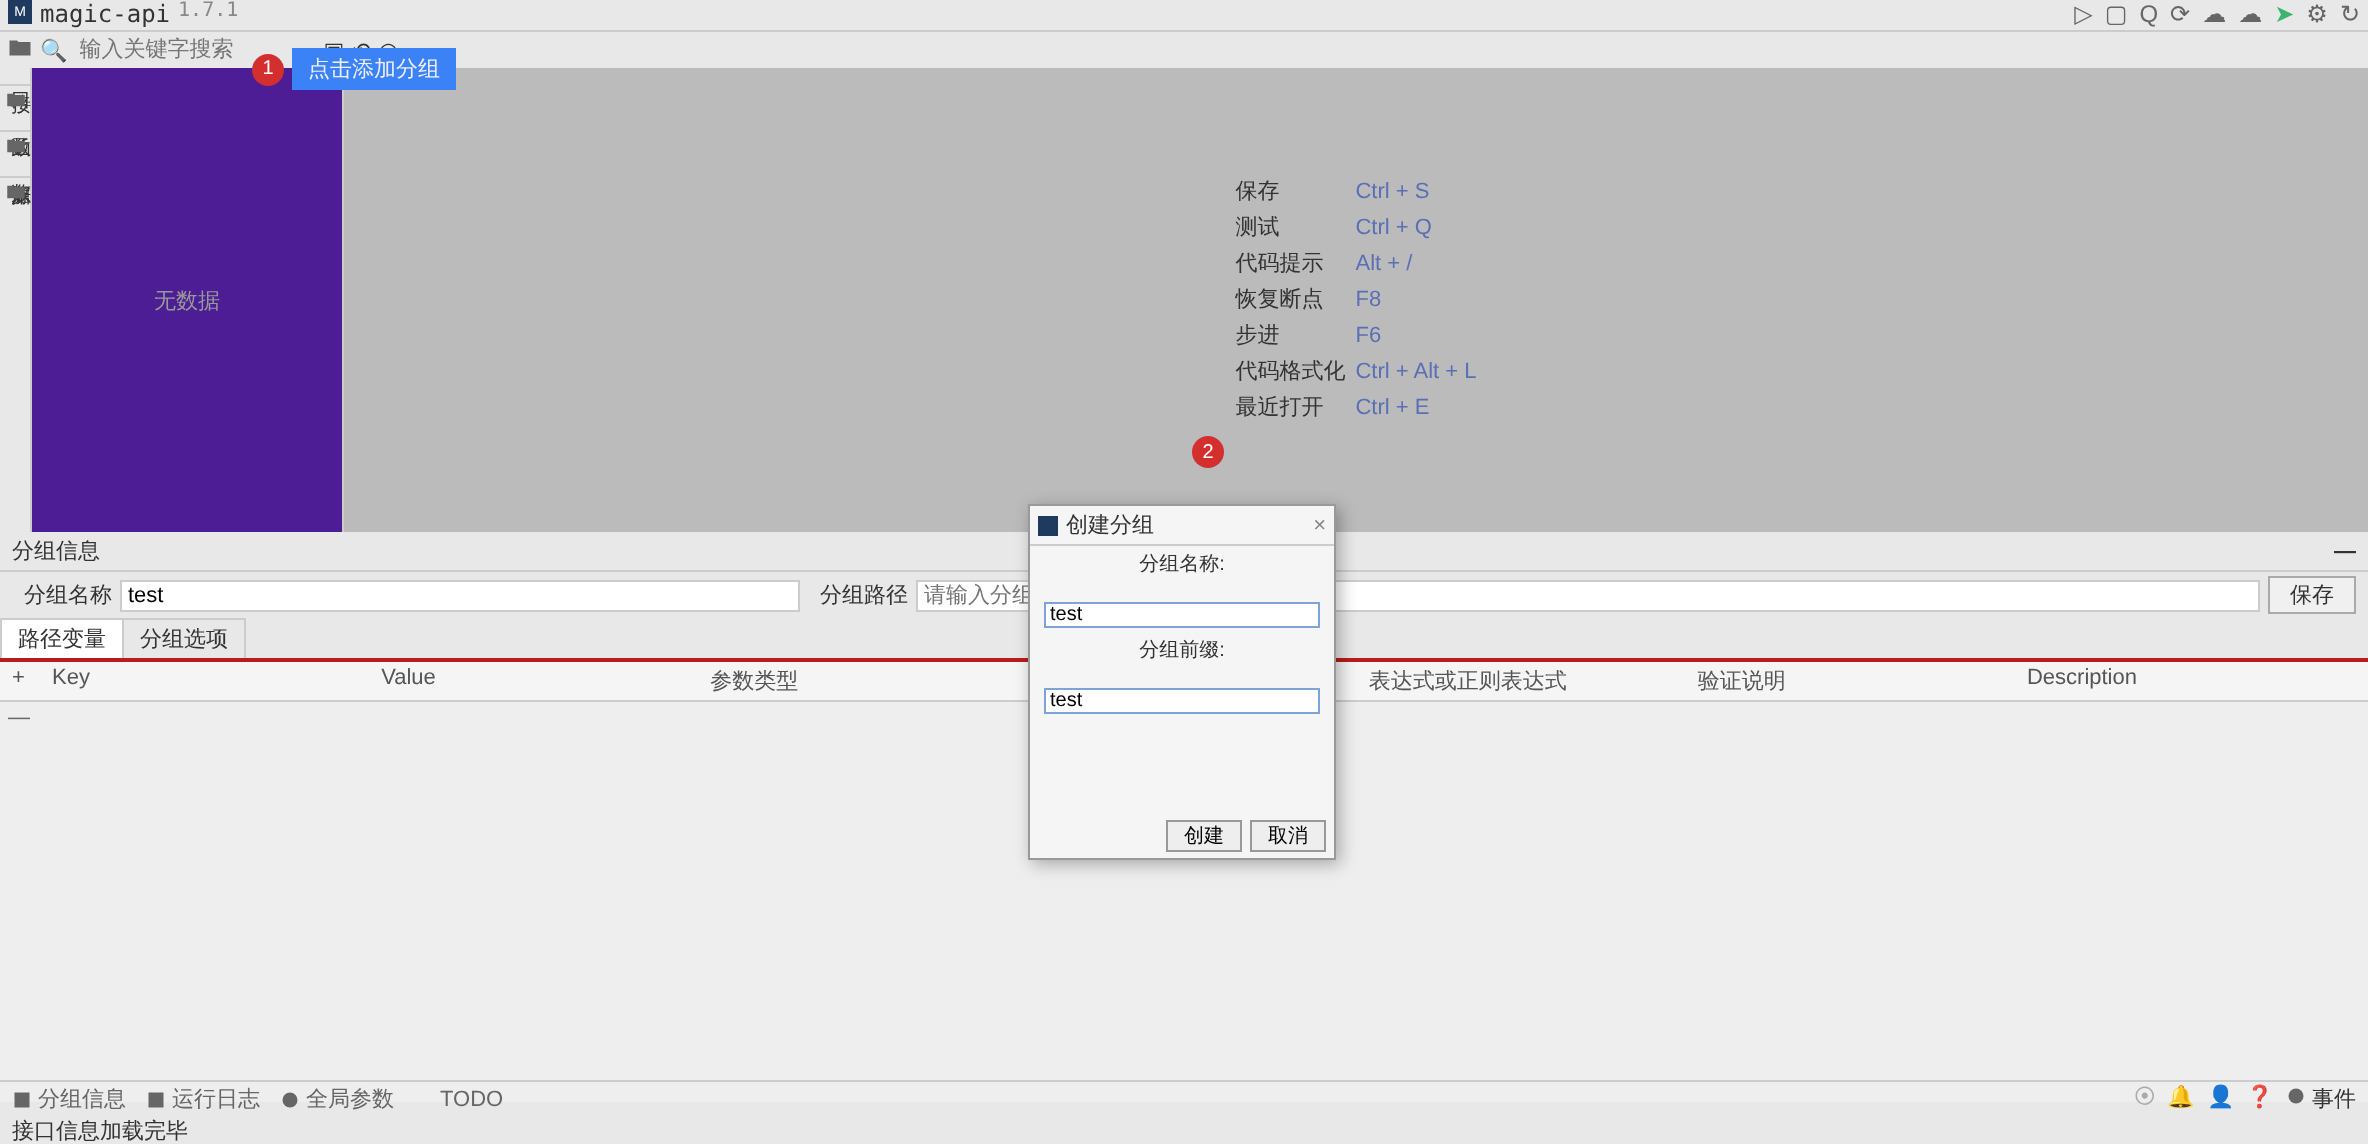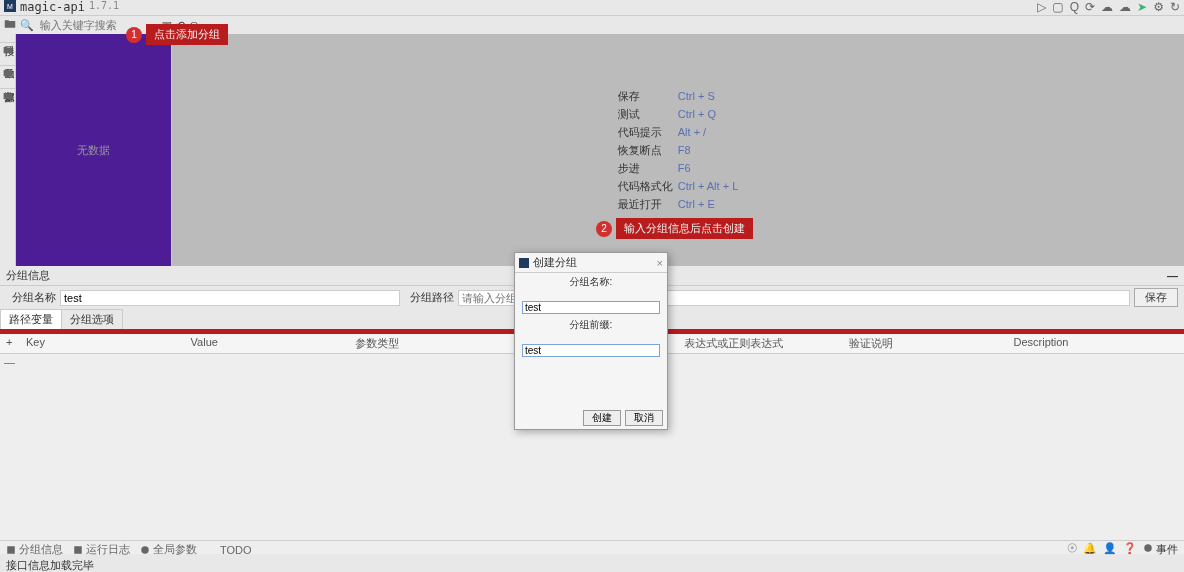--- a/index.html
+++ b/index.html
@@ -20,29 +20,29 @@
 .sidebar .tab { writing-mode:vertical-lr; padding:4px 2px; font-size:10px; cursor:pointer; text-align:center; border-bottom:1px solid #ccc; }
 .sidebar svg { width:10px; height:10px; fill:#666; margin:2px auto; }
 .tree { width:156px; background:#4c1d95; border-right:1px solid #ccc; display:flex; align-items:center; justify-content:center; color:#999; position:relative; }
 .editor { flex:1; background:#bbb; position:relative; display:flex; align-items:center; justify-content:center; }
 .hints { font-family:Consolas,monospace; font-size:12px; line-height:18px; }
 .hints div { display:flex; }
 .hints .lbl { width:60px; color:#333; }
 .hints .key { color:#5a6fb5; }
 .callout { position:absolute; display:flex; align-items:center; z-index:5; }
 .callout .num { width:16px; height:16px; border-radius:50%; background:#d32f2f; color:#fff; display:flex; align-items:center; justify-content:center; font-size:10px; margin-right:4px; }
-.callout .txt { background:#b91c1c; color:#f0f0f0; padding:3px 8px; font-size:11px; }
+.callout .txt { background:#3b82f6; color:#f0f0f0; padding:3px 8px; font-size:11px; }
 .bottom { background:#e8e8e8; }
 .sec-title { padding:2px 6px; border-bottom:1px solid #ccc; display:flex; align-items:center; }
 .sec-title .min { margin-left:auto; font-weight:bold; cursor:pointer; }
 .formrow { display:flex; align-items:center; padding:2px 6px; gap:4px; }
 .formrow label { width:50px; text-align:right; }
 .formrow input { flex:1; border:1px solid #ccc; padding:1px 3px; background:#fff; font-size:11px; }
 .formrow .btn { padding:1px 10px; border:1px solid #aaa; background:#f0f0f0; cursor:pointer; }
-.tabs { display:flex; border-bottom:5px solid #b91c1c; }
+.tabs { display:flex; border-bottom:2px solid #b91c1c; }
 .tabs .tab { padding:2px 8px; border:1px solid #ccc; border-bottom:none; margin-right:-1px; cursor:pointer; }
 .tabs .tab.active { background:#fff; }
 .table-head { display:flex; background:#f5f5f5; border-bottom:1px solid #ccc; padding:2px 6px; color:#555; font-size:10px; }
 .table-head span { flex:1; }
 .table-head span:first-child { max-width:170px; }
 .table-body { height:200px; background:#eee; }
 .table-body .icons { padding:2px 4px; color:#666; }
 .footer { position:absolute; bottom:14px; left:0; right:0; height:18px; display:flex; align-items:center; padding:0 6px; gap:10px; border-top:1px solid #ccc; }
 .footer .item { display:flex; align-items:center; gap:3px; cursor:pointer; color:#666; }
 .footer svg { width:10px; height:10px; fill:#666; }
@@ -140,21 +140,20 @@
       </div>
   </div>
 </div>
 
 <div class="callout" style="left:126px; top:24px;">
   <div class="num">1</div>
   <div class="txt">点击添加分组</div>
 </div>
 <div class="callout" style="left:596px; top:218px;">
   <div class="num">2</div>
-  <div class="txt">输入分组信息后点击创建</div>
 </div>
 
 <div class="bottom">
   <div class="sec-title">
     <span>分组信息</span>
     <span class="min">—</span>
   </div>
   <div class="formrow">
     <label>分组名称</label>
     <input style="max-width: 340px;" value="test">

